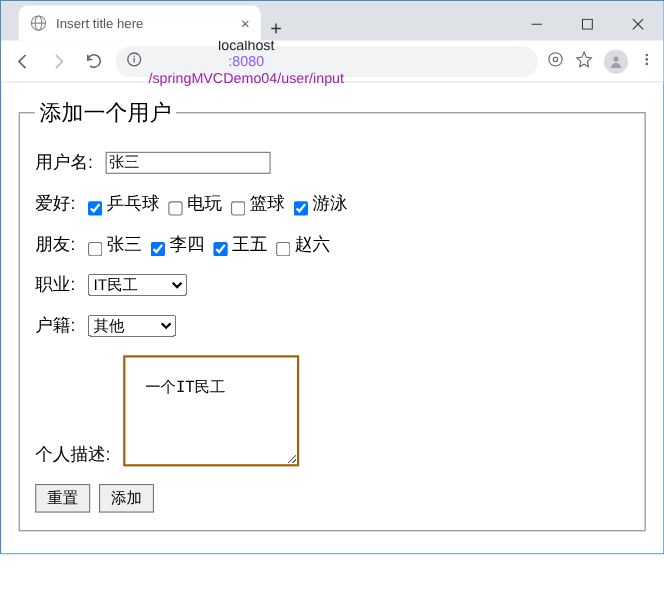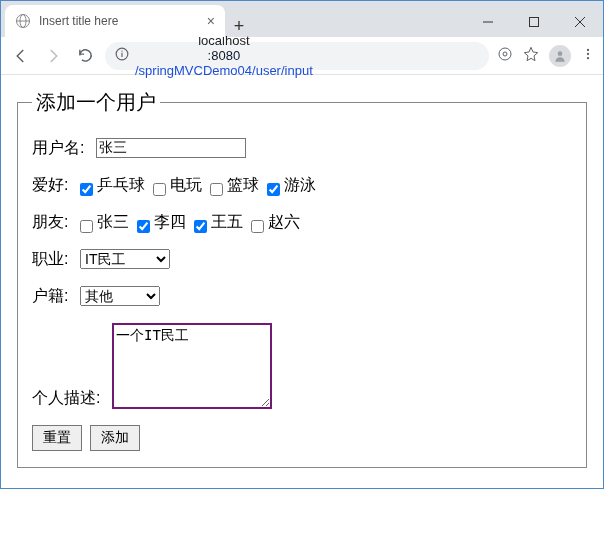--- a/index.html
+++ b/index.html
@@ -1,44 +1,44 @@
 <!DOCTYPE html>
 <html><head>
 <meta charset="utf-8">
 <style>
 * { box-sizing: border-box; }
 body { margin: 0; font-family: "Microsoft YaHei", Arial, sans-serif; font-size: 13px; background: #fff; width: 604px; }
 .window { width: 604px; border: 1px solid #4a8ac9; background: #fff; }
 .win-controls { margin-left: auto; display: flex; }
 .win-btn { width: 46px; height: 30px; display: flex; align-items: center; justify-content: center; color: #333; font-size: 13px; }
-.tabstrip { display: flex; align-items: flex-end; height: 36px; background: #dee1e6; padding-left: 4px; }
+.tabstrip { display: flex; align-items: flex-end; height: 36px; background: #dee1e6; padding-left: 16px; }
 .tab { display: flex; align-items: center; background: #fff; border-radius: 8px 8px 0 0; padding: 6px 10px; gap: 8px; height: 32px; min-width: 220px; position: relative; }
 .tab .favicon { width: 16px; height: 16px; }
 .tab-title { color: #555; font-size: 12px; }
 .tab-close { margin-left: auto; color: #666; font-size: 14px; }
 .newtab { width: 28px; display: flex; align-items: center; justify-content: center; color: #333; font-size: 18px; }
 .toolbar { display: flex; align-items: center; height: 38px; background: #fff; padding: 0 8px; gap: 8px; border-bottom: 1px solid #e3e3e3; }
 .nav-btn { width: 24px; height: 24px; display: flex; align-items: center; justify-content: center; color: #5f6368; }
 .nav-btn.disabled { color: #bdbdbd; }
 .omnibox { flex: 1; display: flex; align-items: center; background: #f1f3f4; border-radius: 14px; height: 28px; padding: 0 10px; gap: 6px; color: #5f6368; }
 .omnibox .url { color: #202124; font-size: 13px; display: flex; align-items: center; flex-direction: column; }
-.url-host-dim { color: #0f172a; }
+.url-host-dim { color: #8b5cf6; }
 .url-host { color: #202124; }
-.url-rest { color: #1d4ed8; }
+.url-rest { color: #a21caf; }
 .right-icons { display: flex; align-items: center; gap: 10px; }
 .avatar { width: 22px; height: 22px; border-radius: 50%; background: #dadce0; display: flex; align-items: center; justify-content: center; }
 .content { padding: 14px 14px 20px; font-size: 16px; }
 fieldset { border: 1px solid #888; padding: 6px 14px 16px; }
 legend { padding: 0 4px; font-size: 20px; }
 .row { margin: 16px 0; display: flex; align-items: flex-start; }
 .row .lbl { display: inline-block; min-width: 64px; }
 .row.desc { align-items: flex-end; }
 input[type=text] { font-size: 14px; padding: 1px 2px; width: 150px; border: 1px solid #767676; }
 select { font-size: 14px; }
-textarea { width: 160px; height: 86px; font-size: 14px; border: 2px solid #701a75; outline: none; resize: both; padding: 2px; }
+textarea { width: 160px; height: 101px; font-size: 14px; border: 2px solid #a16207; outline: none; resize: both; padding: 18px; }
 .btns { margin-top: 8px; display: flex; gap: 8px; }
 button.form-btn { font-size: 14px; padding: 3px 10px; background: #efefef; border: 1px solid #767676; }
 .chk-group { display: flex; gap: 4px; align-items: center; }
 .chk-item { display: flex; align-items: flex-end; gap: 2px; margin-right: 4px; }
 input[type=checkbox] { margin: 0 2px 0 0; }
 </style>
 </head>
 <body>
 
 <div class="window">

